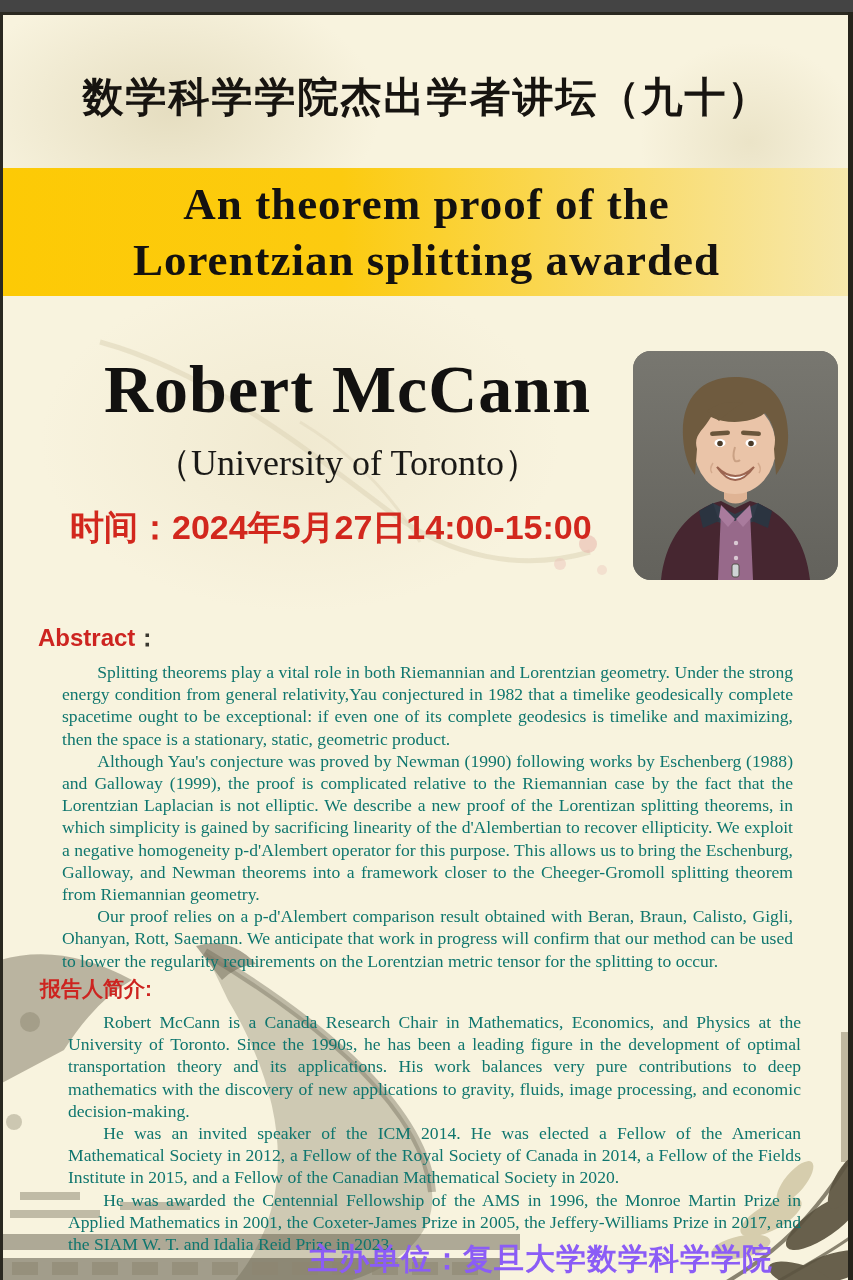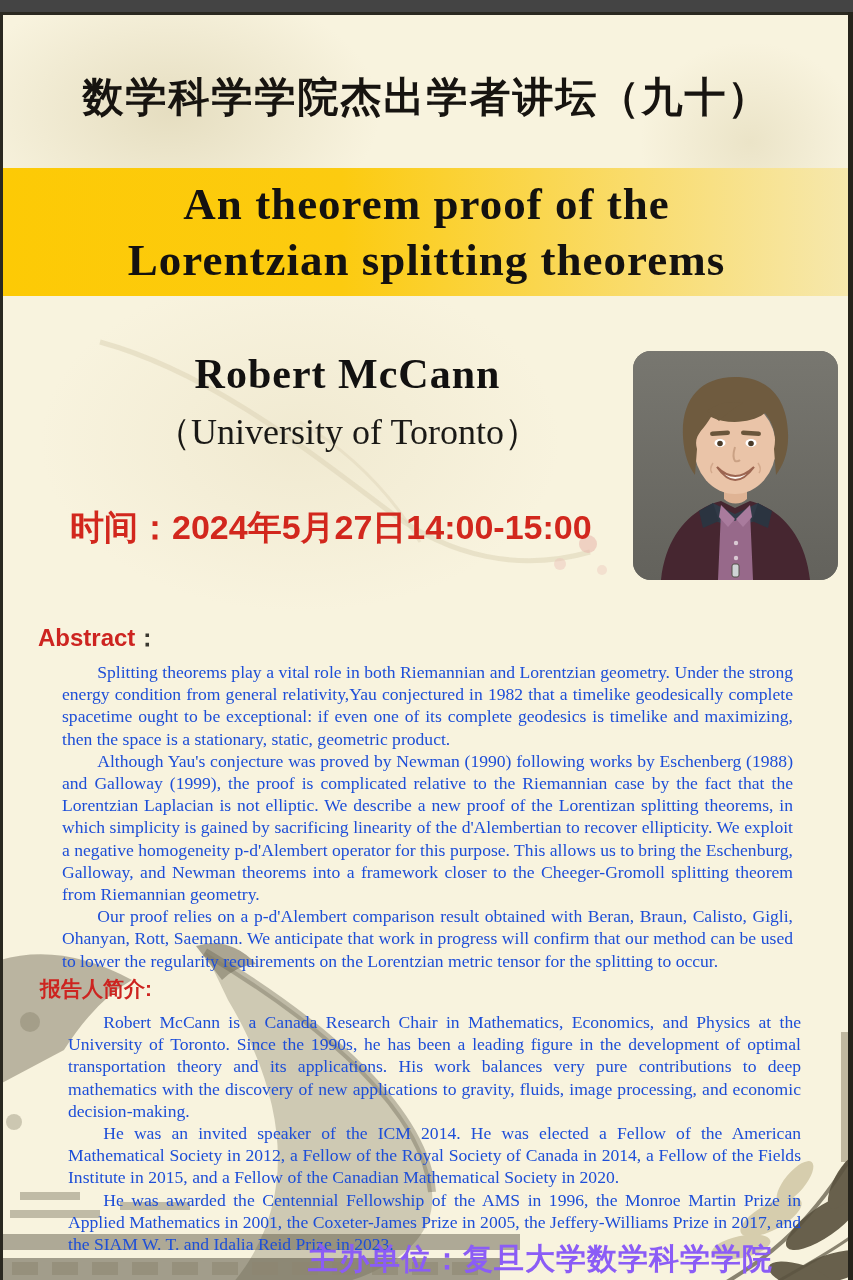--- a/index.html
+++ b/index.html
@@ -47,21 +47,21 @@
   .banner-line {
     font-family: "Liberation Serif", serif;
     font-weight: 700; font-size: 45px; line-height: 56px; color: #141210;
     letter-spacing: 1px; white-space: nowrap;
   }
 
   
   .speaker-col { position:absolute; left:55px; top:338px; width:585px; text-align:center; z-index:10; }
   .speaker-name {
     font-family: "Liberation Serif", serif;
-    font-weight: 700; font-size: 42px; color: #121110; letter-spacing: 1px; white-space: nowrap;
+    font-weight: 700; font-size: 68px; color: #121110; letter-spacing: 1px; white-space: nowrap;
   }
   .speaker-affiliation {
     margin-top: 10px;
     font-family: "Liberation Serif", serif;
     font-size: 36px; color: #1a1916; white-space: nowrap;
   }
   .details { position:absolute; left:70px; top:493px; z-index:10;
     font-family: "Liberation Sans", sans-serif; font-weight: 800; }
   .detail-line { font-size: 34px; color: #d2271d; white-space: nowrap; text-align: right; }
   .detail-line + .detail-line { margin-top: 13px; }
@@ -73,21 +73,21 @@
   }
   .photo svg { display: block; }
 
   
   .abstract-heading {
     position: absolute; left: 38px; top: 610px; z-index: 10;
     font-family: "Liberation Sans", sans-serif; font-weight: 800;
     font-size: 24px; color: #cd2420;
   }
   .abstract-heading .colon { color:#3a3830; font-weight:700; }
-  .bodytext { position: absolute; z-index: 10; color:#1d4ed8;
+  .bodytext { position: absolute; z-index: 10; color:#0f766e;
     font-family: "Liberation Serif", serif; font-size: 17.6px; line-height: 22.2px;
     text-align: justify; }
   .bodytext p { text-indent: 2em; }
   .abstract-body { left: 62px; top: 649px; width: 731px; }
   .bio-heading {
     position: absolute; left: 40px; top: 963px; z-index: 10;
     font-family: "Liberation Sans", sans-serif; font-weight: 800;
     font-size: 21px; color: #cd2420;
   }
   .bio-body { left: 68px; top: 999px; width: 733px; font-family: Liberation Serif, serif; }
@@ -160,21 +160,21 @@
       <ellipse cx="192" cy="150" rx="30" ry="11" transform="rotate(-62 192 150)"></ellipse>
     </g>
     <path d="M60,258 C110,230 150,200 195,130" fill="none" stroke="#5a5240" stroke-width="4" opacity="0.7"></path>
     <path d="M110,258 C140,240 170,225 198,205" fill="none" stroke="#5a5240" stroke-width="3" opacity="0.7"></path>
   </svg>
 
   <div class="series-title">数学科学学院杰出学者讲坛（九十）</div>
 
   <div class="banner">
     <div class="banner-line">An theorem proof of the</div>
-    <div class="banner-line">Lorentzian splitting theorems</div>
+    <div class="banner-line">Lorentzian splitting awarded</div>
   </div>
 
   <div class="speaker-col">
     <div class="speaker-name">Robert McCann</div>
     <div class="speaker-affiliation">（University of Toronto）</div>
   </div>
 
   <div class="details">
     <div class="detail-line">时间：2024年5月27日14:00-15:00</div>
   </div>

